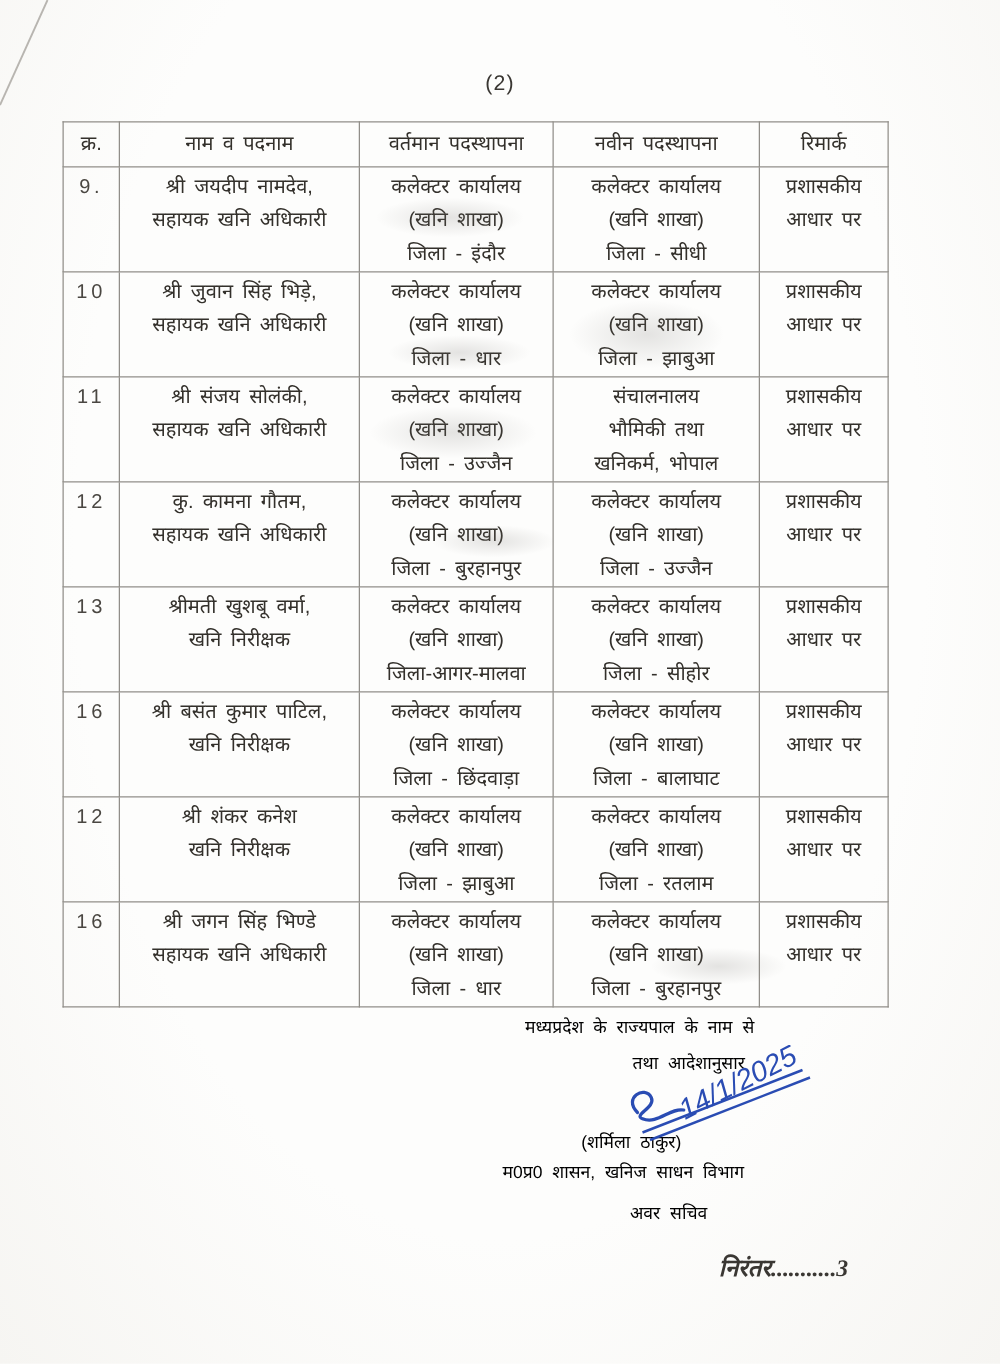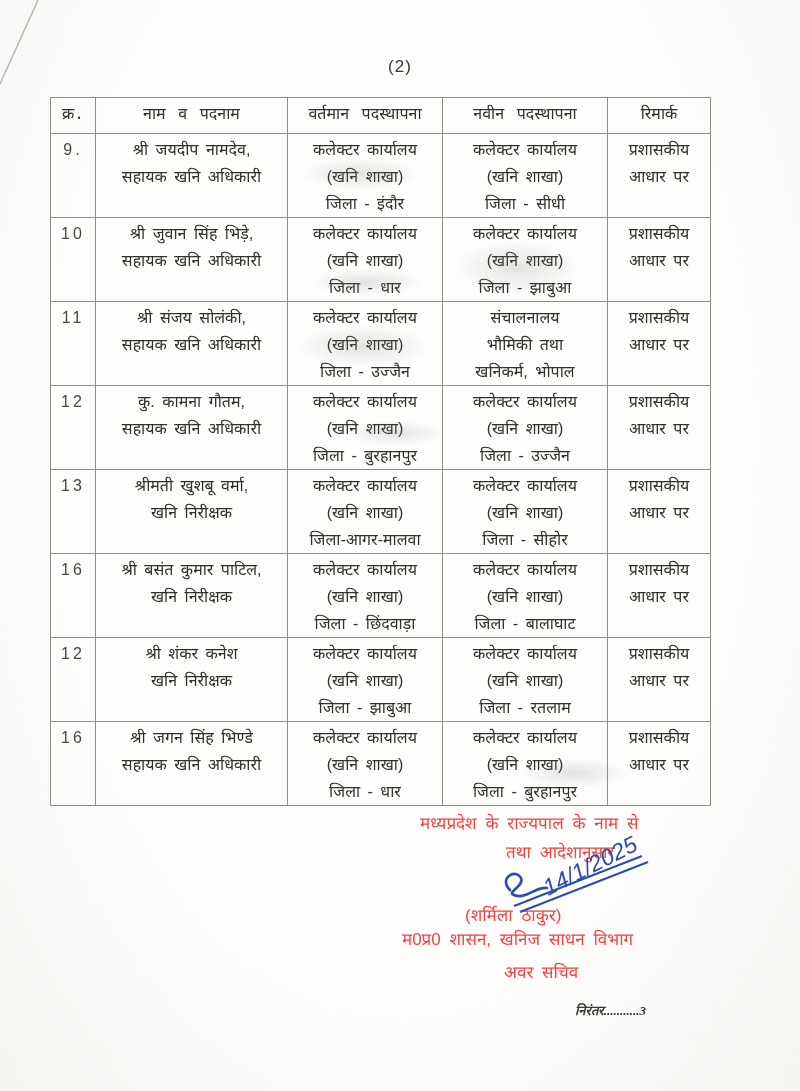--- a/index.html
+++ b/index.html
@@ -14,30 +14,30 @@
   .fold{position:absolute;top:0;left:0;}
   table.transfer{
     position:absolute;left:50px;top:97px;width:660px;
     border-collapse:collapse;table-layout:fixed;
     font-size:16px;line-height:27px;word-spacing:3px;color:#33302b;
   }
   table.transfer td,table.transfer th{
     border:1px solid #918e89;vertical-align:top;text-align:center;
     padding:2px 2px 0 2px;font-weight:normal;overflow:hidden;
   }
-  table.transfer th{height:31px;font-weight:500;padding-top:4px;font-family:Liberation Mono, monospace;}
+  table.transfer th{height:31px;font-weight:500;padding-top:4px;}
   table.transfer tr.datarow{height:84px;}
   td.sno{letter-spacing:3px;color:#4a4742;}
   .line{white-space:nowrap;}
   .smudge{position:absolute;pointer-events:none;
     background:radial-gradient(ellipse at center, rgba(125,122,118,0.20) 0%, rgba(125,122,118,0.0) 70%);}
-  .ftline{position:absolute;white-space:nowrap;font-size:17px;word-spacing:4px;color:#ef4444;}
+  .ftline{position:absolute;white-space:nowrap;font-size:14px;word-spacing:4px;color:#000000;}
   .cont{position:absolute;left:575px;top:1001px;white-space:nowrap;
     font-family:"Liberation Serif","DejaVu Serif",serif;font-style:italic;font-weight:600;
-    font-size:13px;color:#3a3733;}
+    font-size:19px;color:#3a3733;}
   .sig{position:absolute;left:490px;top:836px;}
 </style>
 </head>
 <body>
 
 <svg class="fold" width="60" height="95">
   <line x1="38" y1="0" x2="0" y2="84" stroke="#b8b5b0" stroke-width="1.5"></line>
 </svg>
 
 <div class="page-number">(2)</div>

